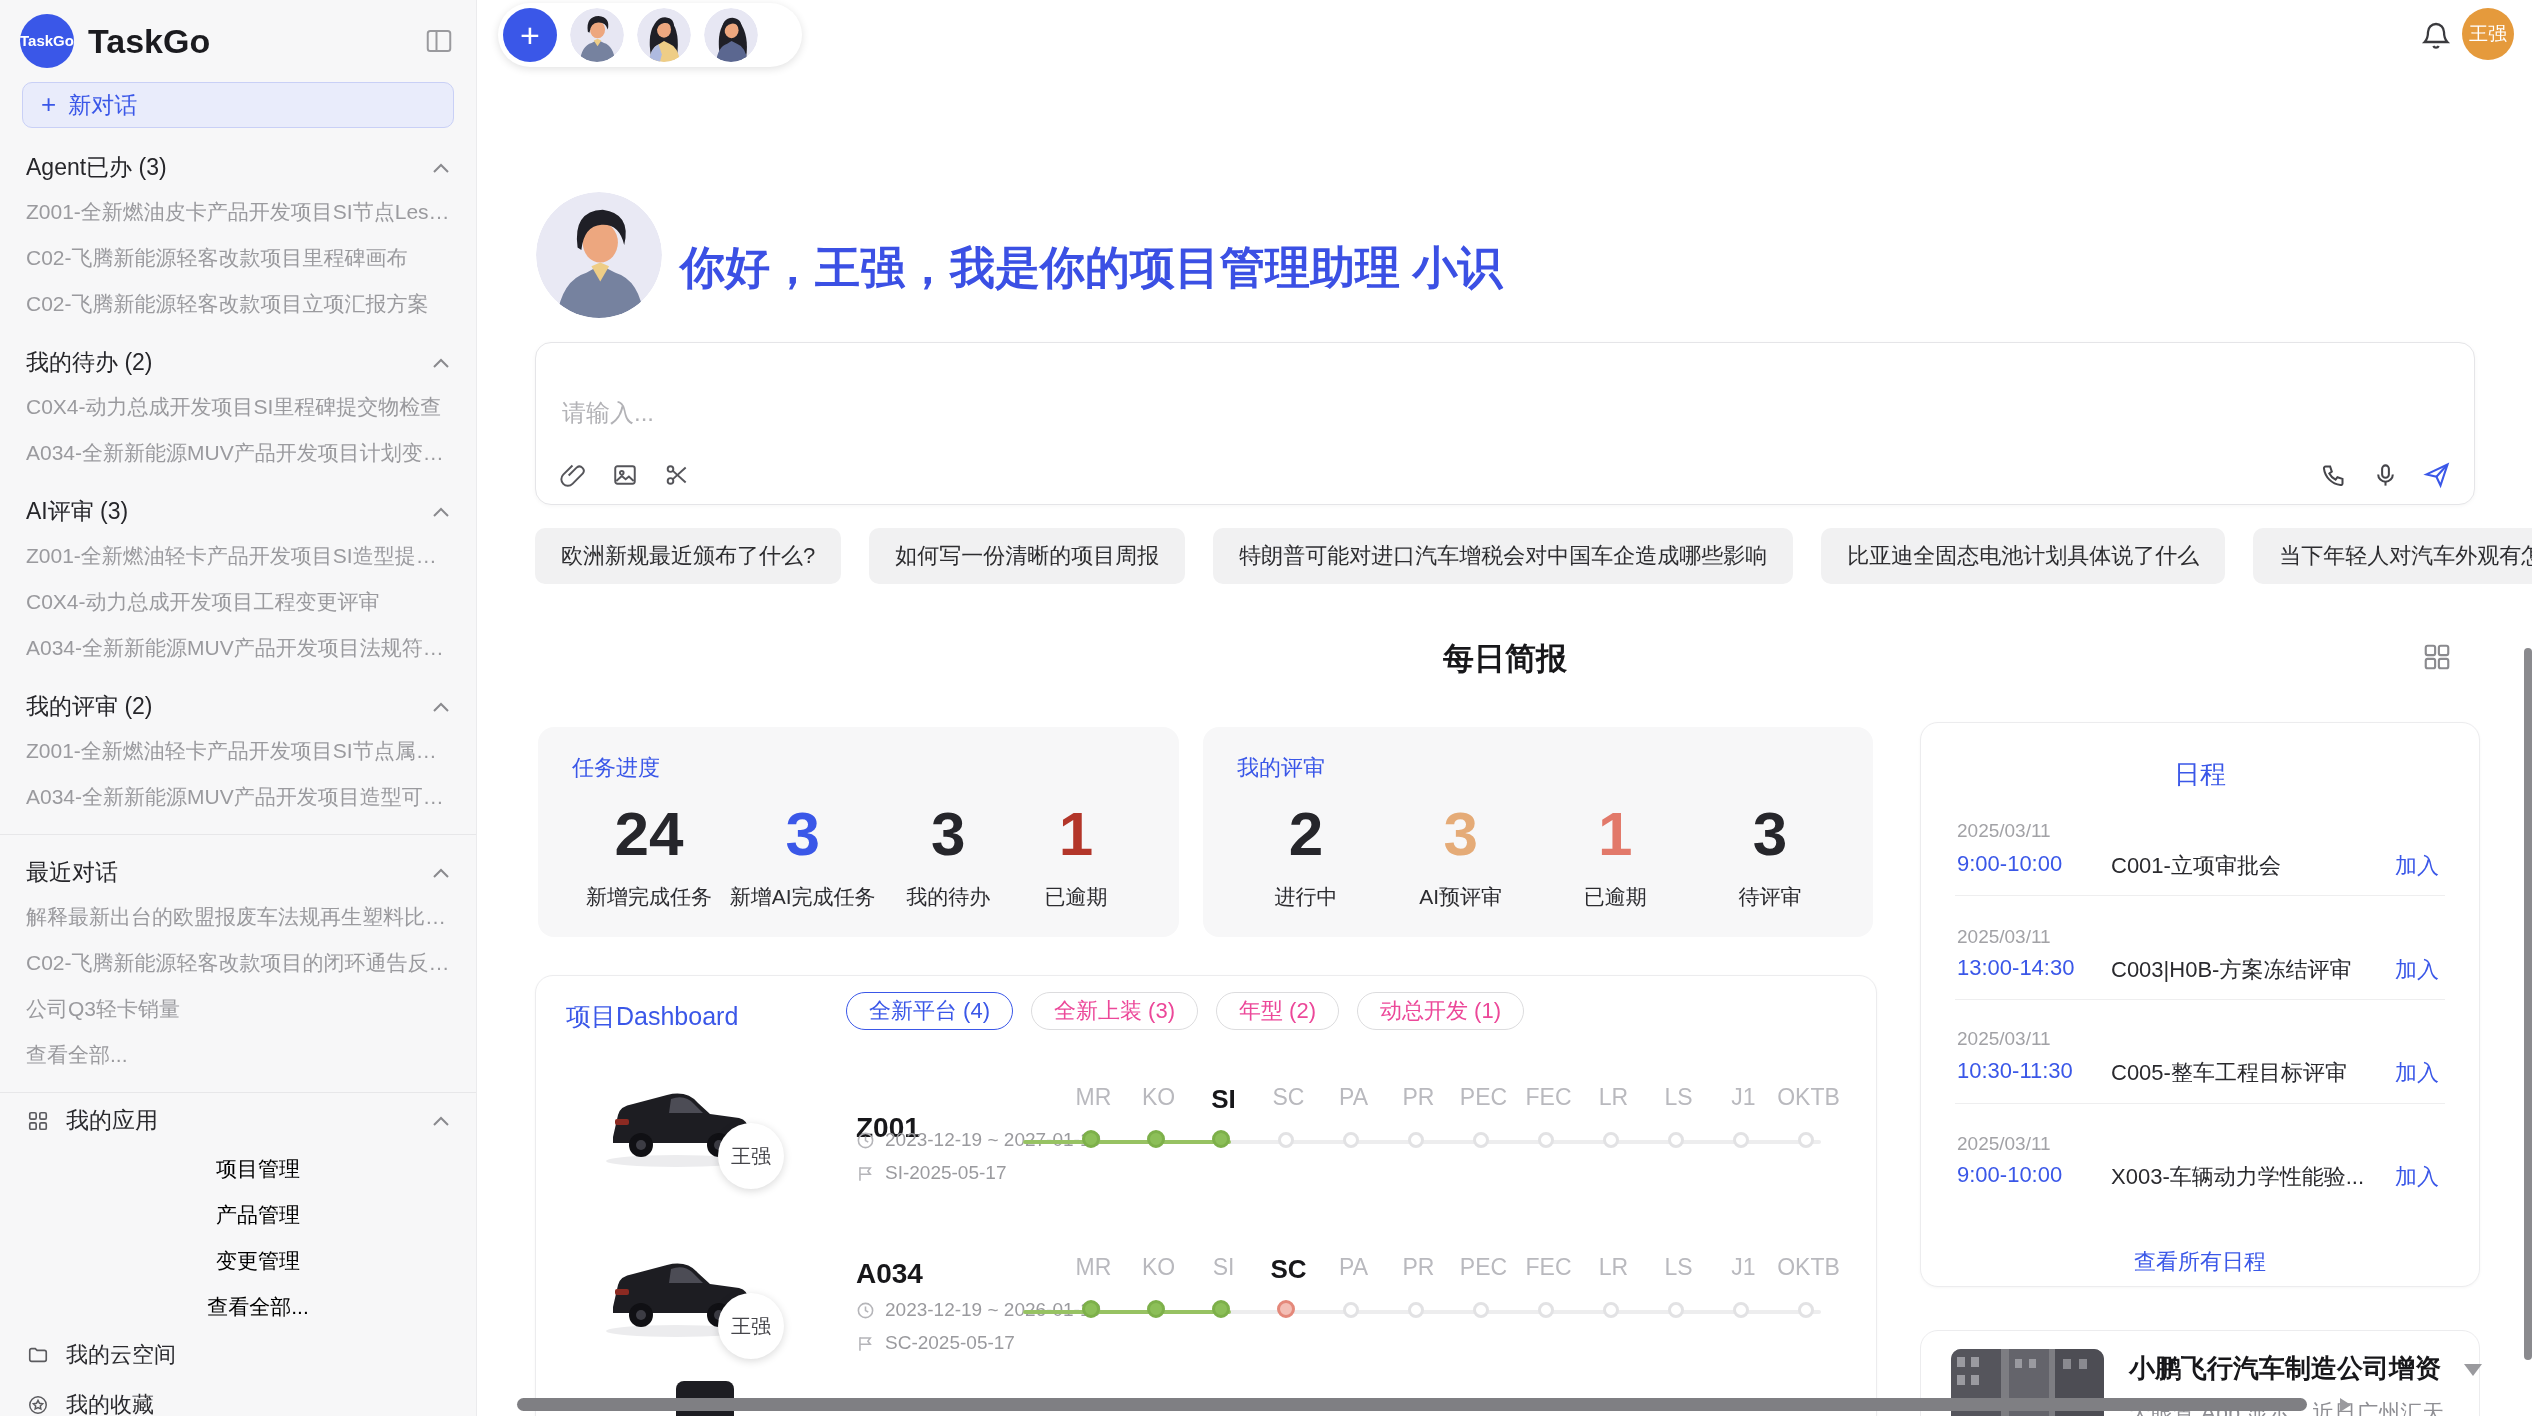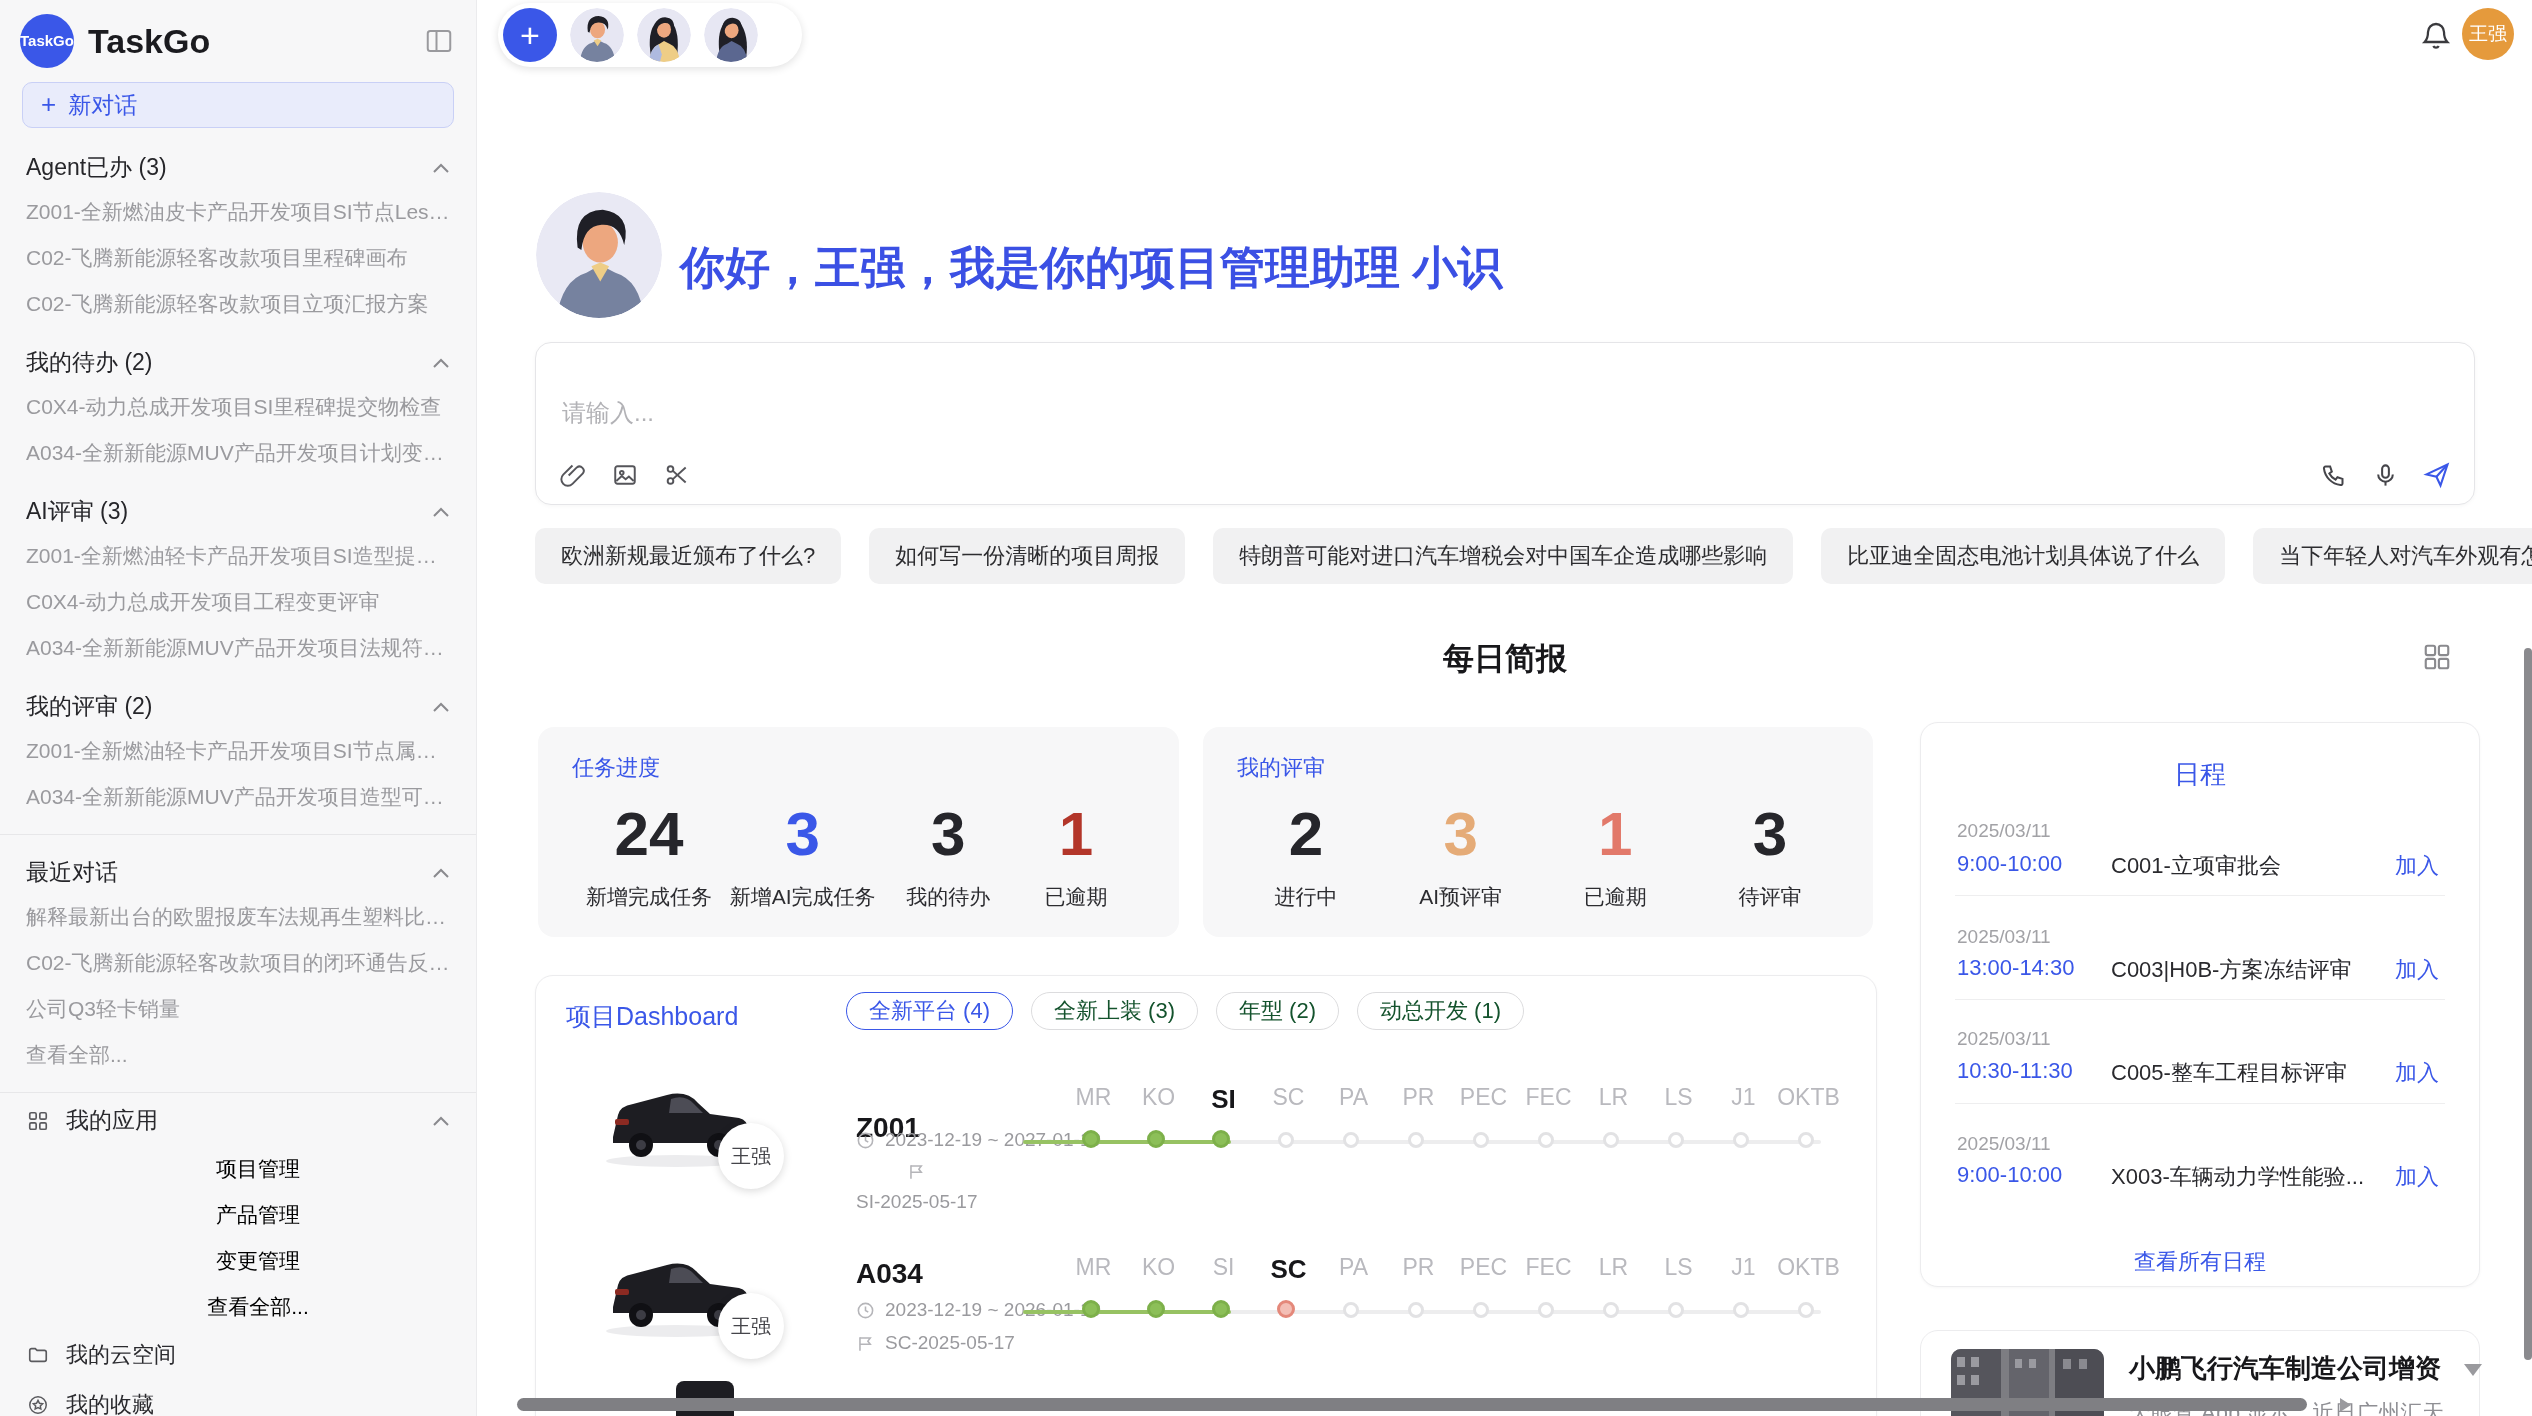--- a/index.html
+++ b/index.html
@@ -60,21 +60,21 @@
   .stat-title{font-size:22px;color:#3a57e8;}
   .stat-grid{display:flex;justify-content:space-between;margin-top:16px;padding:0 14px;}
   .stat-col{text-align:center;min-width:110px;}
   .stat-num{font-size:62px;font-weight:600;line-height:70px;}
   .stat-lab{font-size:21px;color:#2c2c30;margin-top:14px;}
   
   .dash-card{position:absolute;left:535px;top:975px;width:1342px;height:470px;background:#fff;
     border:1px solid #ececee;border-radius:18px;box-shadow:0 1px 3px rgba(0,0,0,.04);overflow:hidden;}
   .dash-title{position:absolute;left:30px;top:24px;font-size:25px;color:#3a57e8;}
   .fchips{position:absolute;left:310px;top:16px;display:flex;gap:18px;}
-  .fchip{height:38px;padding:0 22px;border-radius:20px;border:1px solid #dcdcde;color:#14532d;
+  .fchip{height:38px;padding:0 22px;border-radius:20px;border:1px solid #dcdcde;color:#ec4899;
     font-size:22px;display:flex;align-items:center;background:#fff;cursor:pointer;}
   .fchip.active{border-color:#3a57e8;color:#3a57e8;}
   .truck{position:absolute;width:170px;height:100px;}
   .owner-badge{position:absolute;width:66px;height:66px;border-radius:50%;background:#fff;color:#45454a;
     display:flex;align-items:center;justify-content:center;font-size:20px;box-shadow:0 2px 8px rgba(0,0,0,.15);}
   .p-code{position:absolute;font-size:28px;font-weight:700;color:#17171a;}
   .p-meta{position:absolute;display:flex;align-items:center;gap:10px;font-size:19px;color:#9a9a9e;}
   .p-meta .mi{width:19px;height:19px;}
   .ms{position:absolute;width:780px;height:90px;}
   .ms-labels{display:flex;}
@@ -446,21 +446,21 @@
       <span>王强</span>
     </div>
     <div class="p-code" style="left:320px;top:112px;margin-top:24px;">Z001</div>
     <div class="p-meta" style="left:320px;top:153px;">
       <svg class="mi" viewBox="0 0 24 24" fill="none" stroke="#b5b5b9" stroke-width="2">
           <circle cx="12" cy="12" r="9"></circle>
           <path d="M12 7v5l3.5 2"></path>
         </svg>
       <span>2023-12-19 ~ 2027-01-19</span>
     </div>
-    <div class="p-meta" style="left:320px;top:186px;flex-direction:column;">
+    <div class="p-meta" style="left:320px;top:186px;">
       <svg class="mi" viewBox="0 0 24 24" fill="none" stroke="#b5b5b9" stroke-width="2">
           <path d="M5 21V4"></path>
           <path d="M5 5h13l-3 4 3 4H5"></path>
         </svg>
       <span>SI-2025-05-17</span>
     </div>
     <div class="ms" style="left:525px;top:108px;">
       <div class="ms-labels">
         <span class="ms-cell">MR</span>
         <span class="ms-cell">KO</span>

